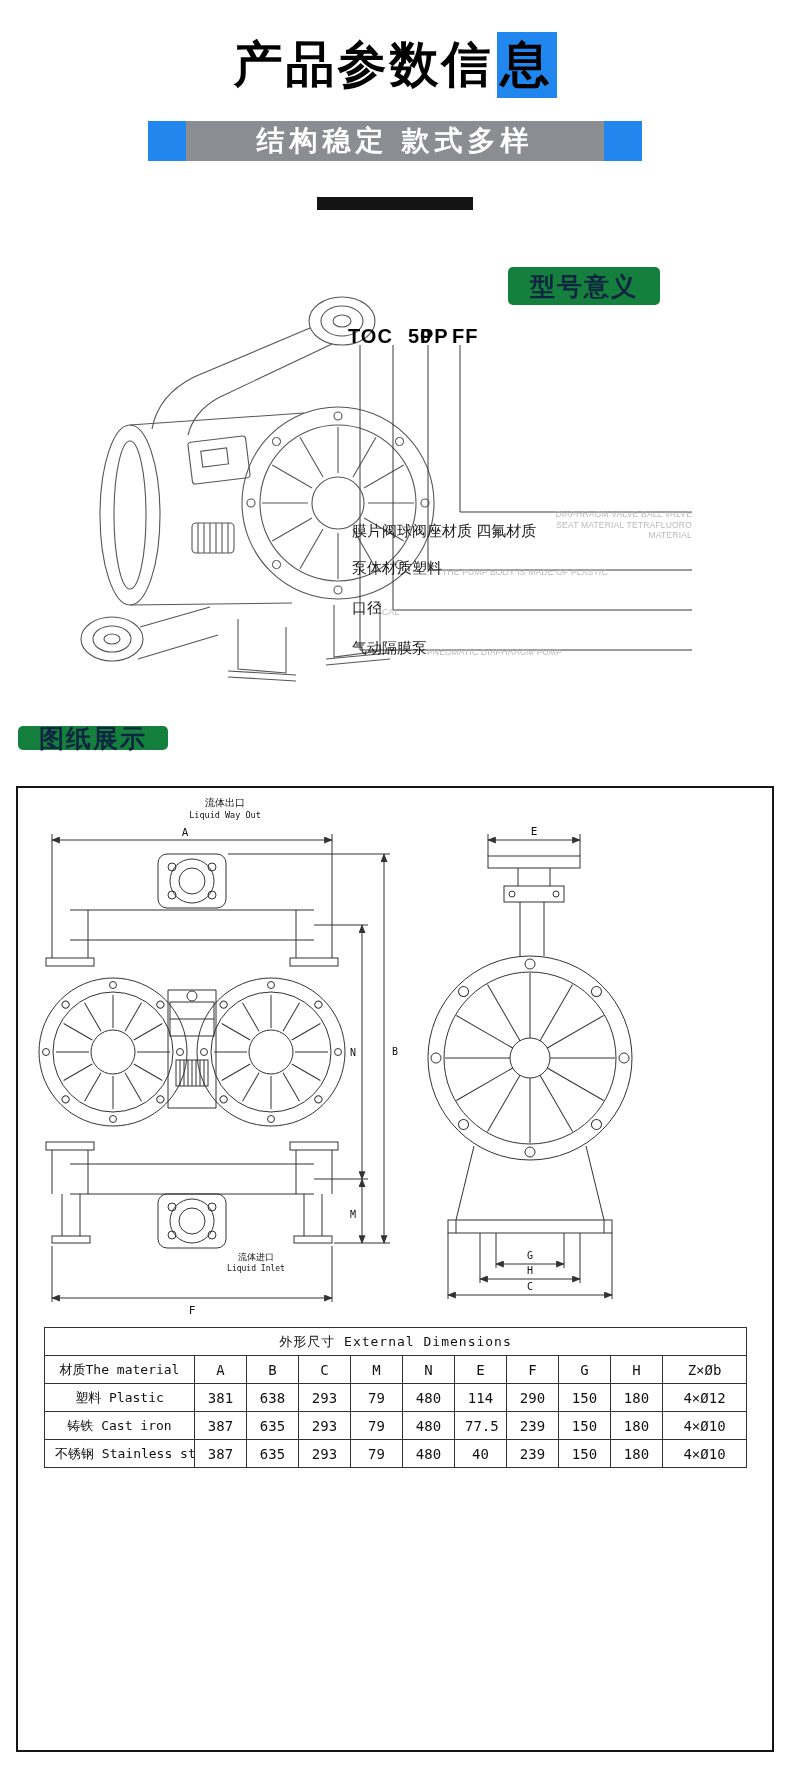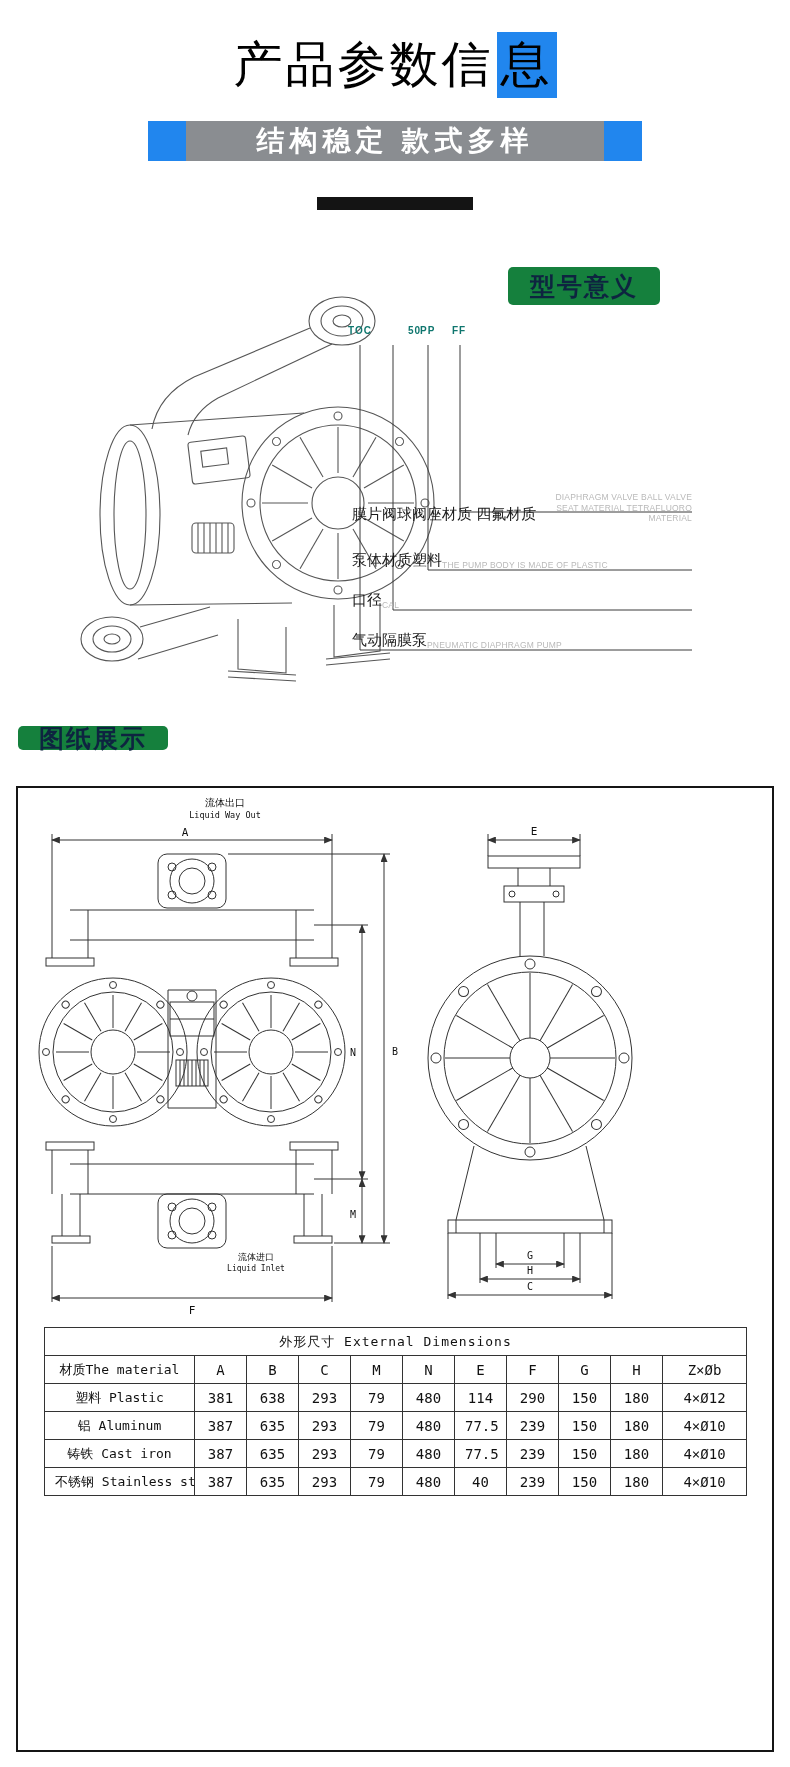--- a/index.html
+++ b/index.html
@@ -1,38 +1,38 @@
 <!DOCTYPE html>
 <html><head>
 <meta charset="utf-8">
 <style>
   *{margin:0;padding:0;box-sizing:border-box}
   html,body{background:#fff}
   body{font-family:"Liberation Sans",sans-serif;color:#111}
   .page{position:relative;width:790px;height:1767px;background:#fff;overflow:hidden;margin:0 auto}
 
   
-  .title{position:absolute;top:32px;left:0;width:100%;display:flex;justify-content:center;align-items:center;font-weight:400;font-size:49px;letter-spacing:3px;color:#000}
+  .title{position:absolute;top:32px;left:0;width:100%;display:flex;justify-content:center;align-items:center;font-weight:700;font-size:49px;letter-spacing:3px;color:#000}
   .title .hl{background:#2186ee;padding:0 4px;margin-left:3px}
   .banner{position:absolute;top:121px;left:148px;width:494px;height:40px;display:flex}
   .banner .side{width:38px;background:#2186ee}
   .banner .mid{flex:1;background:#8a8d91;color:#fff;font-size:28px;font-weight:700;letter-spacing:5px;display:flex;align-items:center;justify-content:center}
   .black-bar{position:absolute;top:197px;left:317px;width:156px;height:13px;background:#141414}
 
   
   .model{position:absolute;top:255px;left:0;width:790px;height:470px}
   .pump-svg{position:absolute;left:42px;top:16px}
   .tag{position:absolute;background:#15803d;color:#0e2440;font-weight:700;font-size:25px;letter-spacing:2px;display:flex;align-items:center;justify-content:center;border-radius:5px}
   .model-tag{left:508px;top:12px;width:152px;height:38px}
   .draw-tag{top:726px;left:18px;width:150px;height:24px}
-  .code span{position:absolute;top:70px;font-size:10px;font-weight:700;color:#0f766e;letter-spacing:1px}
+  .code span{position:absolute;top:70px;font-size:20px;font-weight:700;color:#000000;letter-spacing:1px}
   .model-lines{position:absolute;left:0;top:0;pointer-events:none}
   .m-item{position:absolute;right:98px;width:340px;display:flex;flex-direction:row;align-items:flex-end}
   .m-item .cn{font-size:15px;font-weight:500;color:#1a1a1a;height:21px;line-height:21px;white-space:nowrap}
-  .m-item .en{font-size:8.5px;line-height:10.5px;color:#b9b9b9;text-align:right;margin-top:1px;letter-spacing:.2px;max-width:215px}
+  .m-item .en{font-size:8.5px;line-height:10.5px;color:#b9b9b9;text-align:right;margin-top:18px;letter-spacing:.2px;max-width:215px}
 
   
   .draw-box{position:absolute;top:786px;left:16px;width:758px;height:966px;border:2px solid #151515;background:#fff}
   .tech-svg{position:absolute;top:2px;left:0}
   .dims-table{position:absolute;top:539px;left:26px;width:702px;border-collapse:collapse;table-layout:fixed;font-family:"DejaVu Sans Mono",monospace;font-size:14px;color:#111}
   .dims-table td{border:1px solid #333;text-align:center;height:28px;padding:0 10px;overflow:hidden;white-space:nowrap}
   .dims-table td.tbl-title{font-size:15px;letter-spacing:1px}
   .dims-table td:first-child{font-size:13px}
   svg text{stroke:none;fill:#111}
 </style>
@@ -411,33 +411,20 @@
             <td>293</td>
             <td>79</td>
             <td>480</td>
             <td>114</td>
             <td>290</td>
             <td>150</td>
             <td>180</td>
             <td>4×Ø12</td>
           </tr>
           <tr>
-            <td>铝 Aluminum</td>
-            <td>387</td>
-            <td>635</td>
-            <td>293</td>
-            <td>79</td>
-            <td>480</td>
-            <td>77.5</td>
-            <td>239</td>
-            <td>150</td>
-            <td>180</td>
-            <td>4×Ø10</td>
-          </tr>
-          <tr>
             <td>铸铁 Cast iron</td>
             <td>387</td>
             <td>635</td>
             <td>293</td>
             <td>79</td>
             <td>480</td>
             <td>77.5</td>
             <td>239</td>
             <td>150</td>
             <td>180</td>

